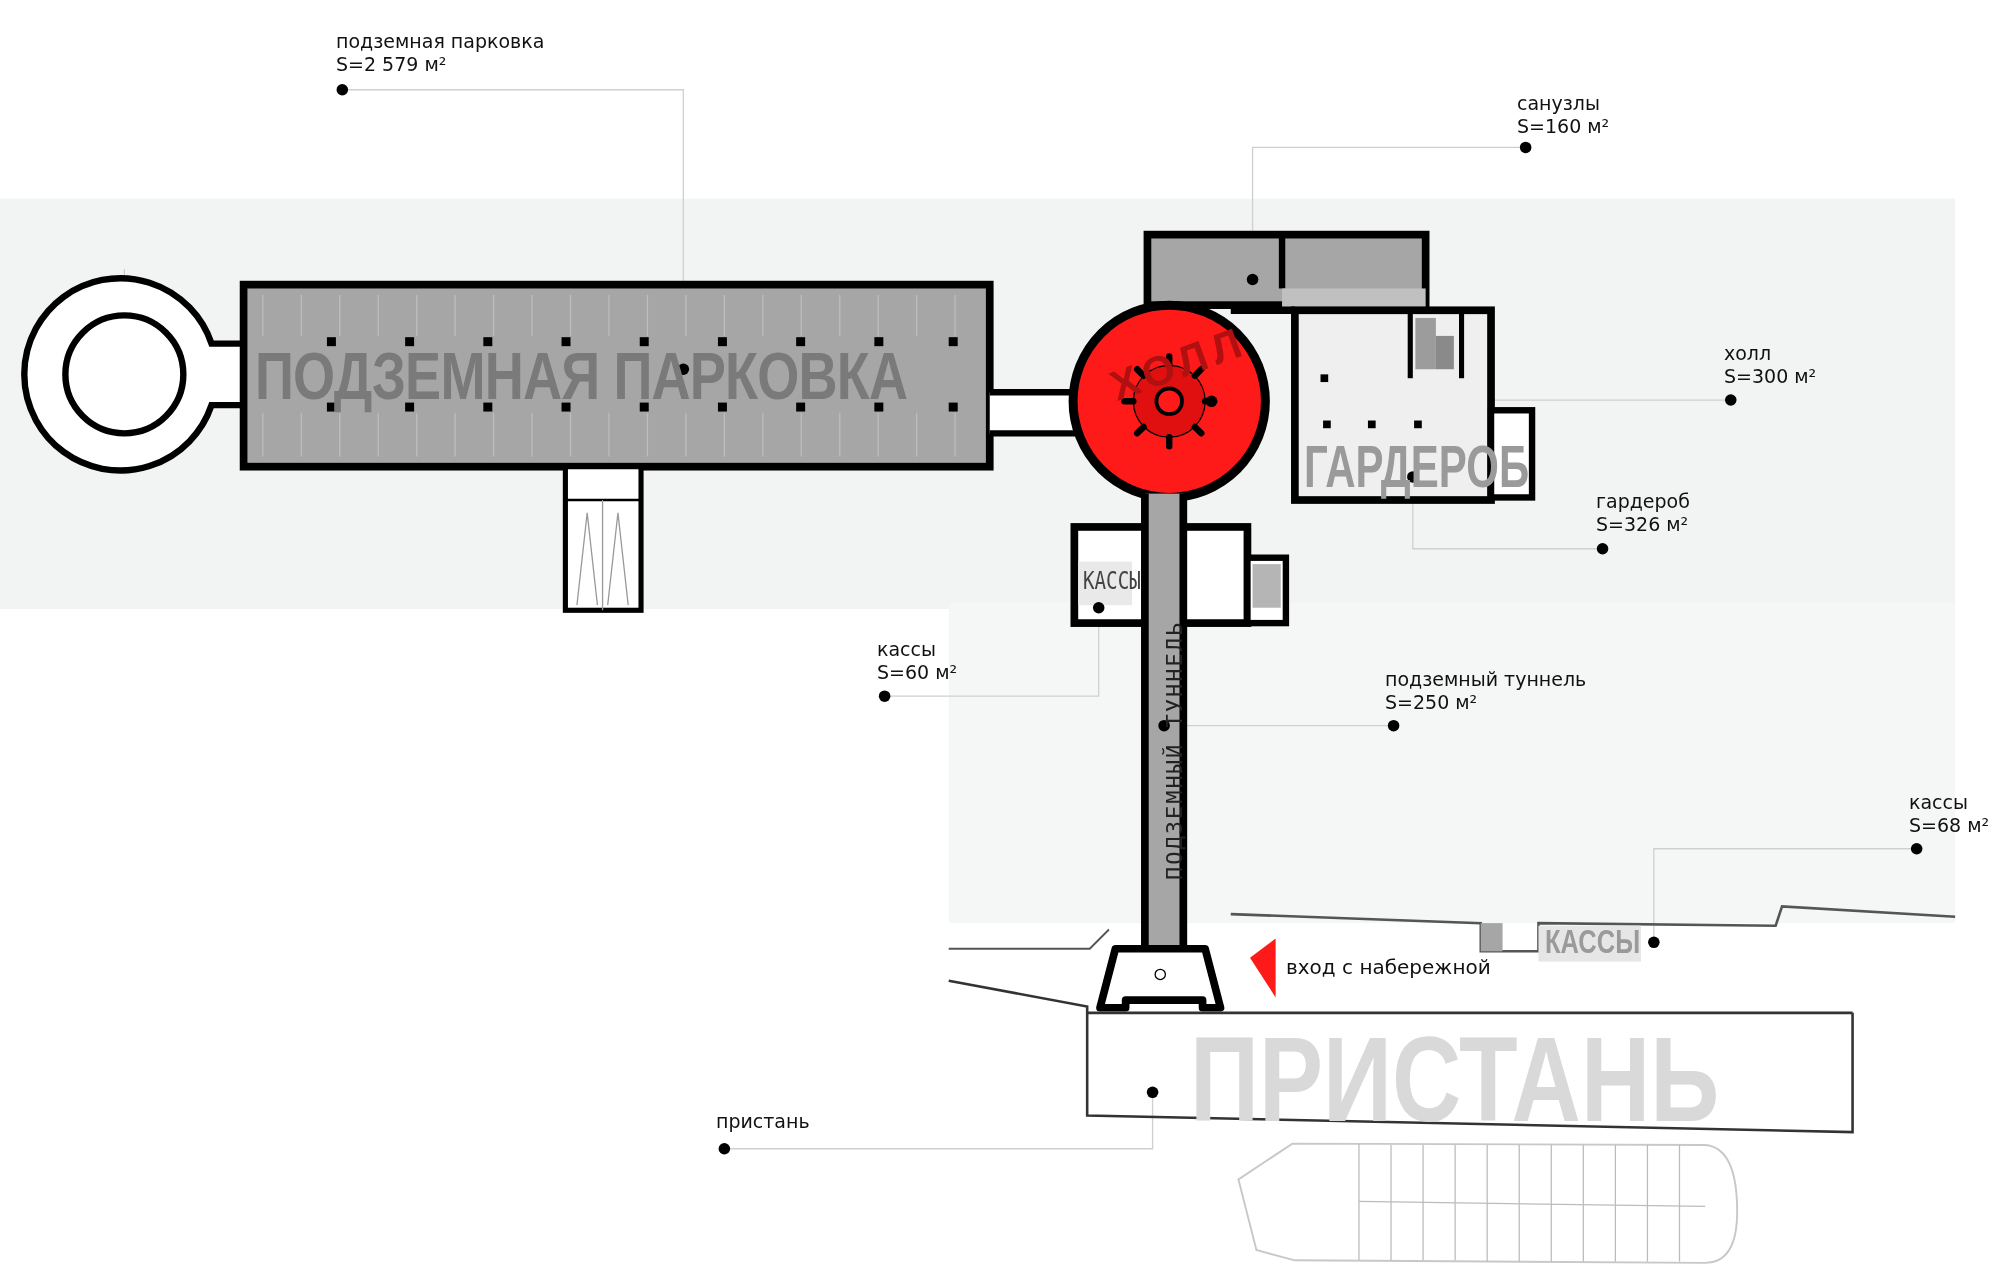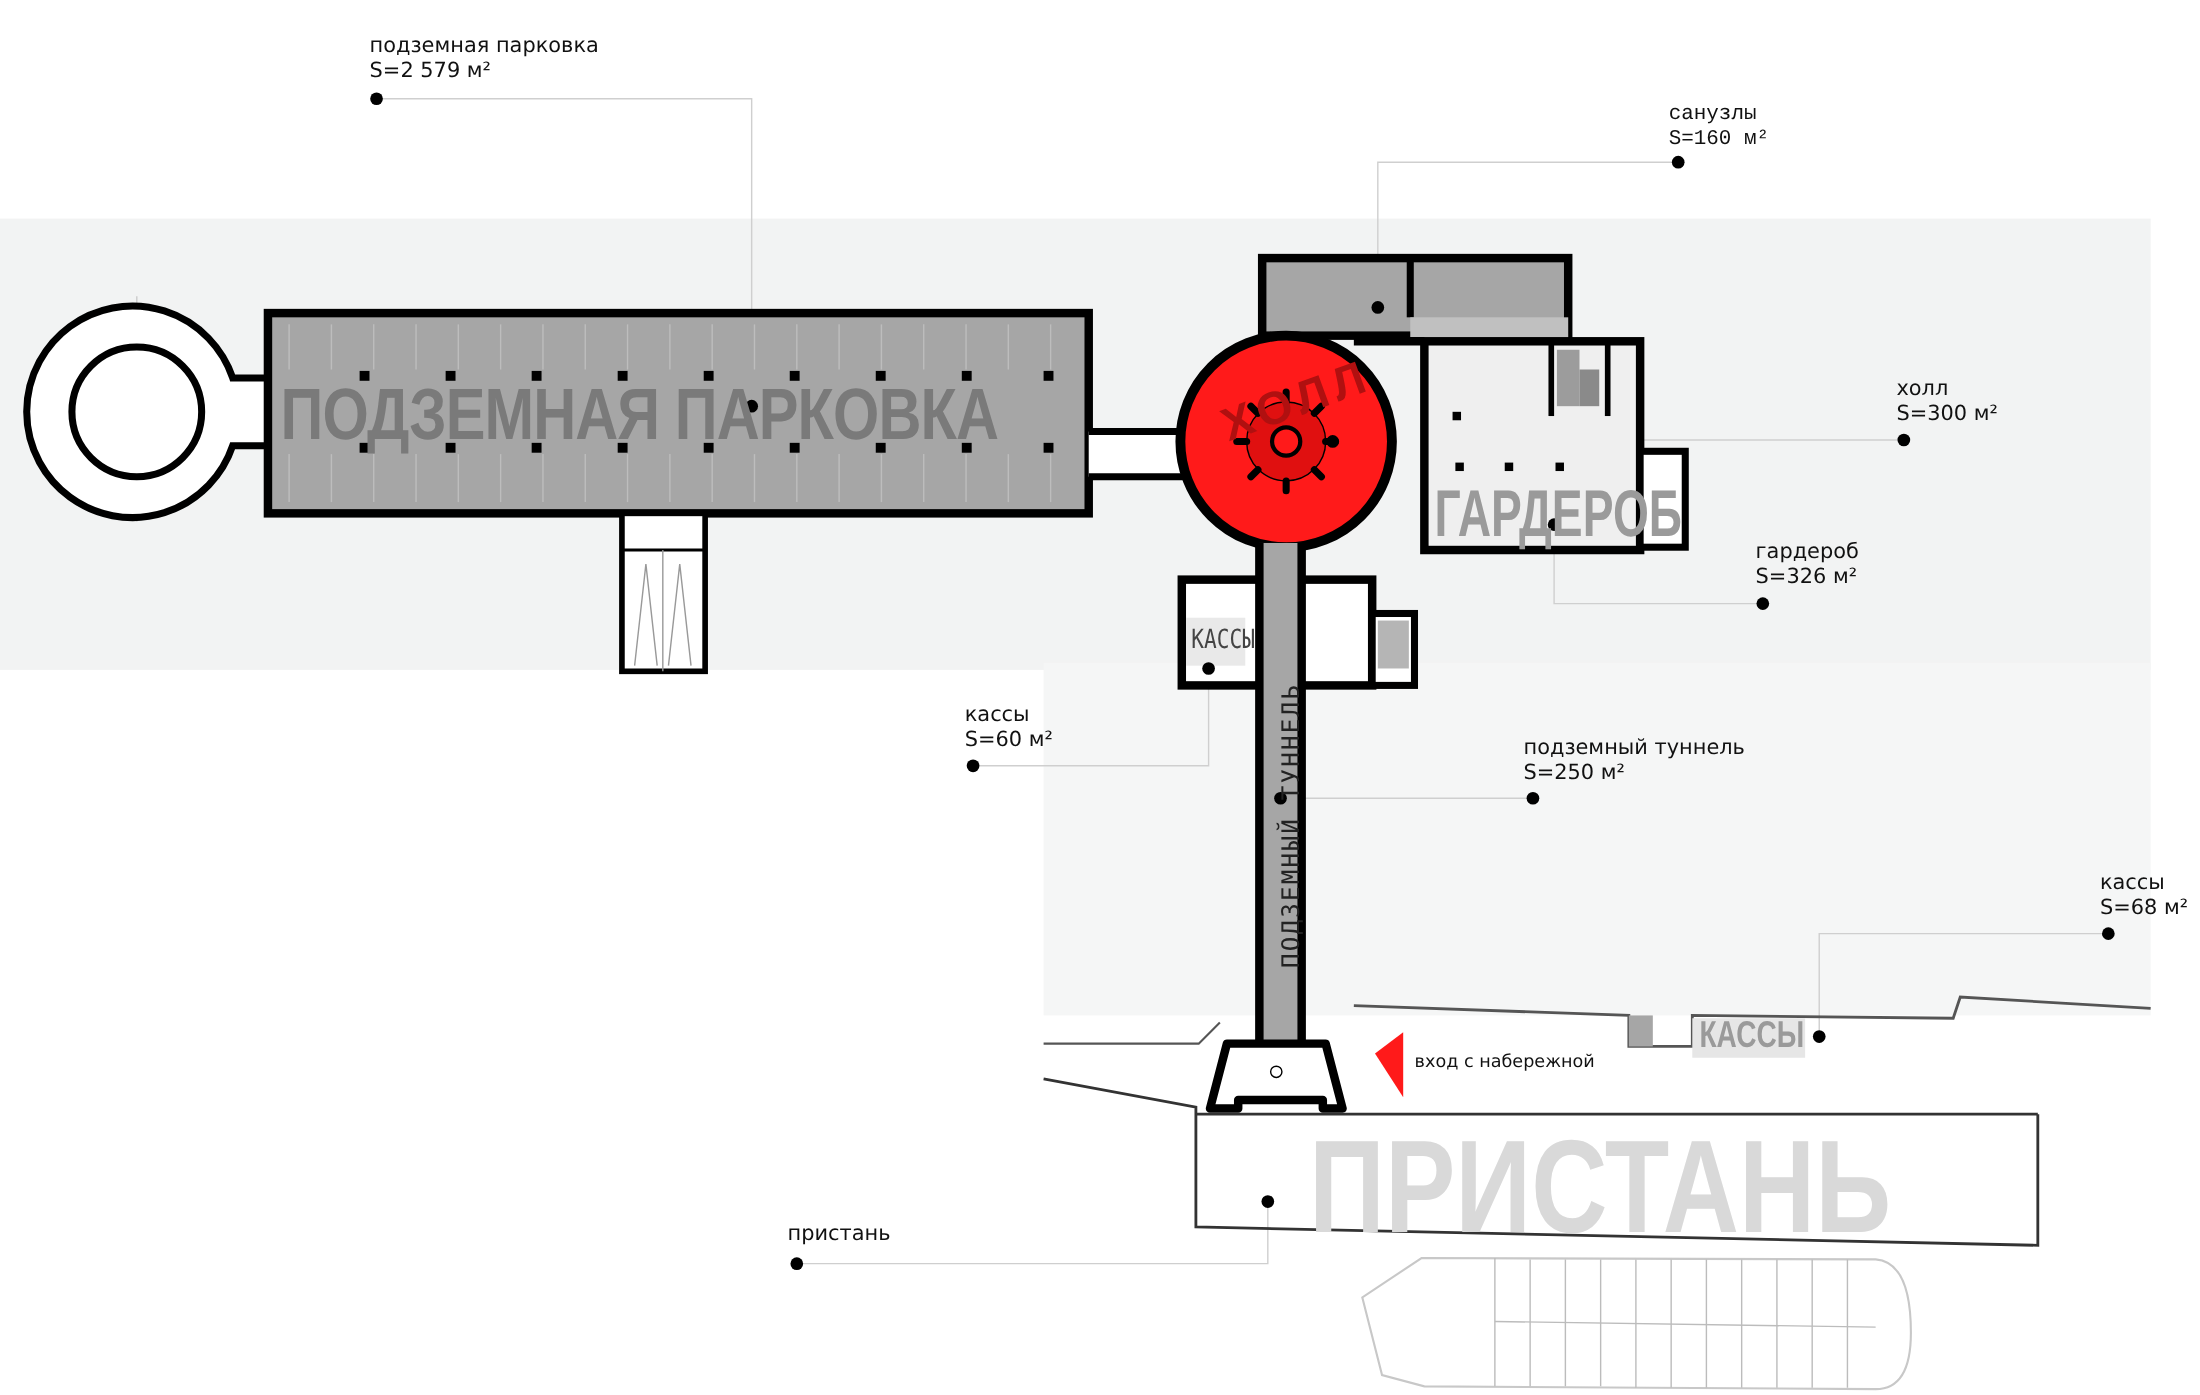--- a/index.html
+++ b/index.html
@@ -208,27 +208,27 @@
   </g>
 </svg>
 
 <div class="big" style="position:absolute;left:255px;top:338px;font-size:66px;color:#7a7a7a;letter-spacing:-1px;transform:scaleX(0.82);transform-origin:left top;white-space:nowrap;">ПОДЗЕМНАЯ ПАРКОВКА</div>
 <div class="big" style="position:absolute;left:1108px;top:340px;font-size:42px;color:#b01010;transform:rotate(-20deg);letter-spacing:6px;white-space:nowrap;">ХОЛЛ</div>
 <div class="big" style="position:absolute;left:1304px;top:432px;font-size:60px;color:#9a9a9a;transform:scaleX(0.7);transform-origin:left top;white-space:nowrap;">ГАРДЕРОБ</div>
 <div style="position:absolute;left:1083px;top:567px;font-size:24px;color:#444;font-family:'DejaVu Sans Mono',monospace;transform:scaleX(0.8);transform-origin:left top;white-space:nowrap;">КАССЫ</div>
 <div style="position:absolute;left:1162px;top:880px;font-size:22px;color:#222;font-family:'DejaVu Sans Mono',monospace;transform:rotate(-90deg);transform-origin:0 0;white-space:nowrap;letter-spacing:2px;">ПОДЗЕМНЫЙ ТУННЕЛЬ</div>
 <div class="big" style="position:absolute;left:1545px;top:922px;font-size:34px;color:#9a9a9a;transform:scaleX(0.75);transform-origin:left top;white-space:nowrap;">КАССЫ</div>
 <div class="big" style="position:absolute;left:1190px;top:1010px;font-size:120px;color:#d9d9d9;transform:scaleX(0.8);transform-origin:left top;white-space:nowrap;">ПРИСТАНЬ</div>
-<div style="position:absolute;left:1286px;top:955px;font-size:16px;color:#111;font-family:'DejaVu Sans',sans-serif;white-space:nowrap;">вход с набережной</div>
+<div style="position:absolute;left:1286px;top:955px;font-size:20px;color:#111;font-family:'DejaVu Sans',sans-serif;white-space:nowrap;">вход с набережной</div>
 
 <div class="callout" style="left:336px;top:30px;">
   <span class="t">подземная парковка</span>
   <span class="t">S=2 579 м²</span>
 </div>
-<div class="callout" style="left:1517px;top:92px;font-family:Liberation Mono, monospace;">
+<div class="callout" style="left:1517px;top:92px;">
   <span class="t">санузлы</span>
   <span class="t">S=160 м²</span>
 </div>
 <div class="callout" style="left:1724px;top:342px;">
   <span class="t">холл</span>
   <span class="t">S=300 м²</span>
 </div>
 <div class="callout" style="left:1596px;top:490px;">
   <span class="t">гардероб</span>
   <span class="t">S=326 м²</span>

